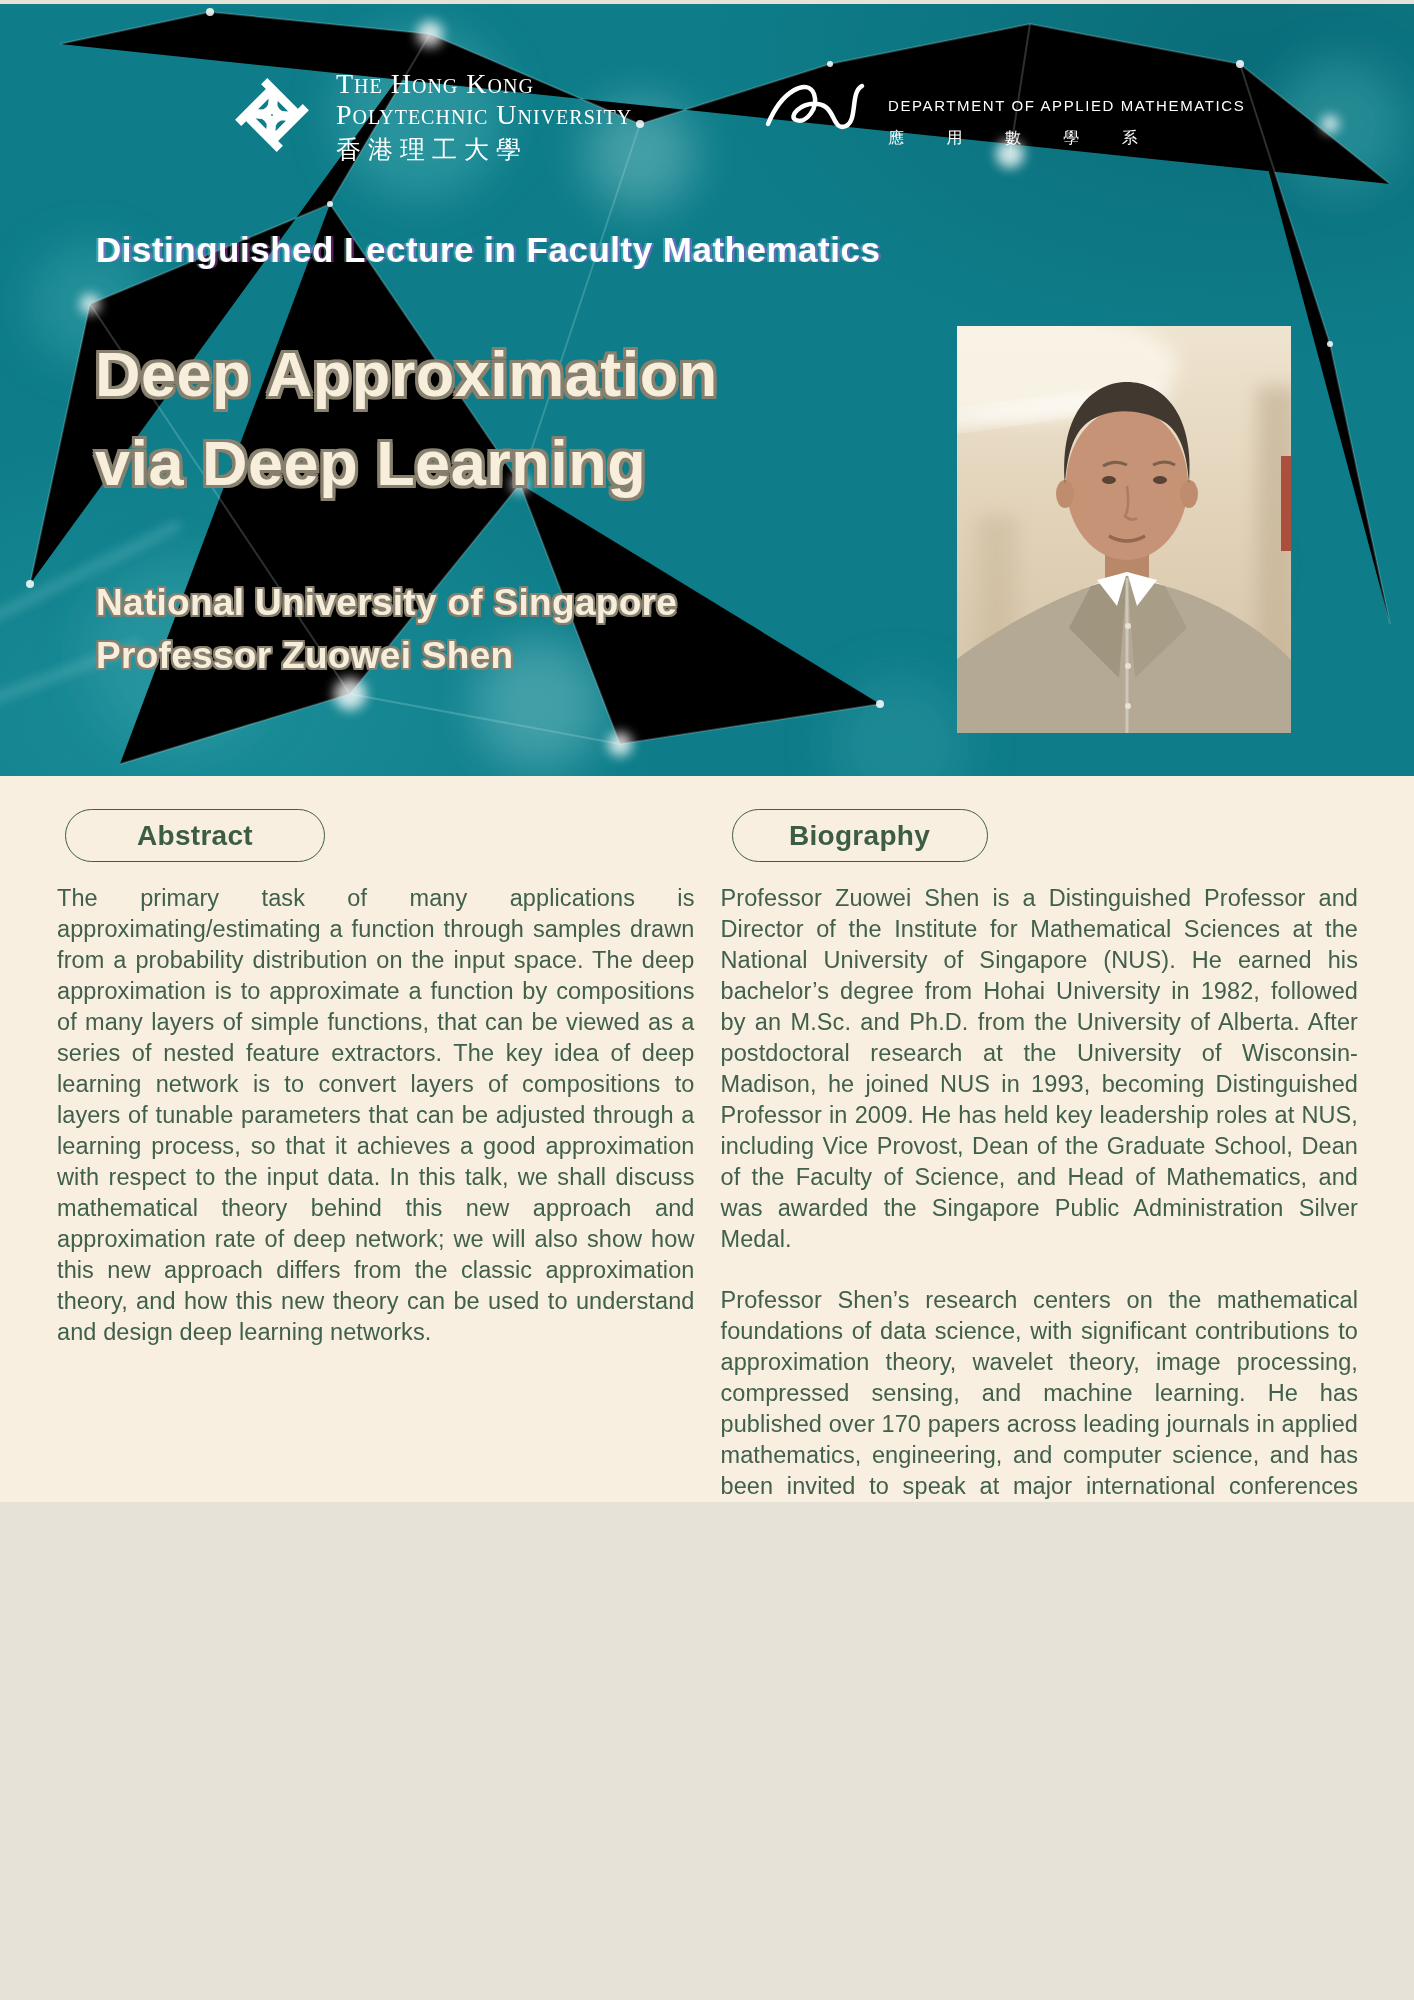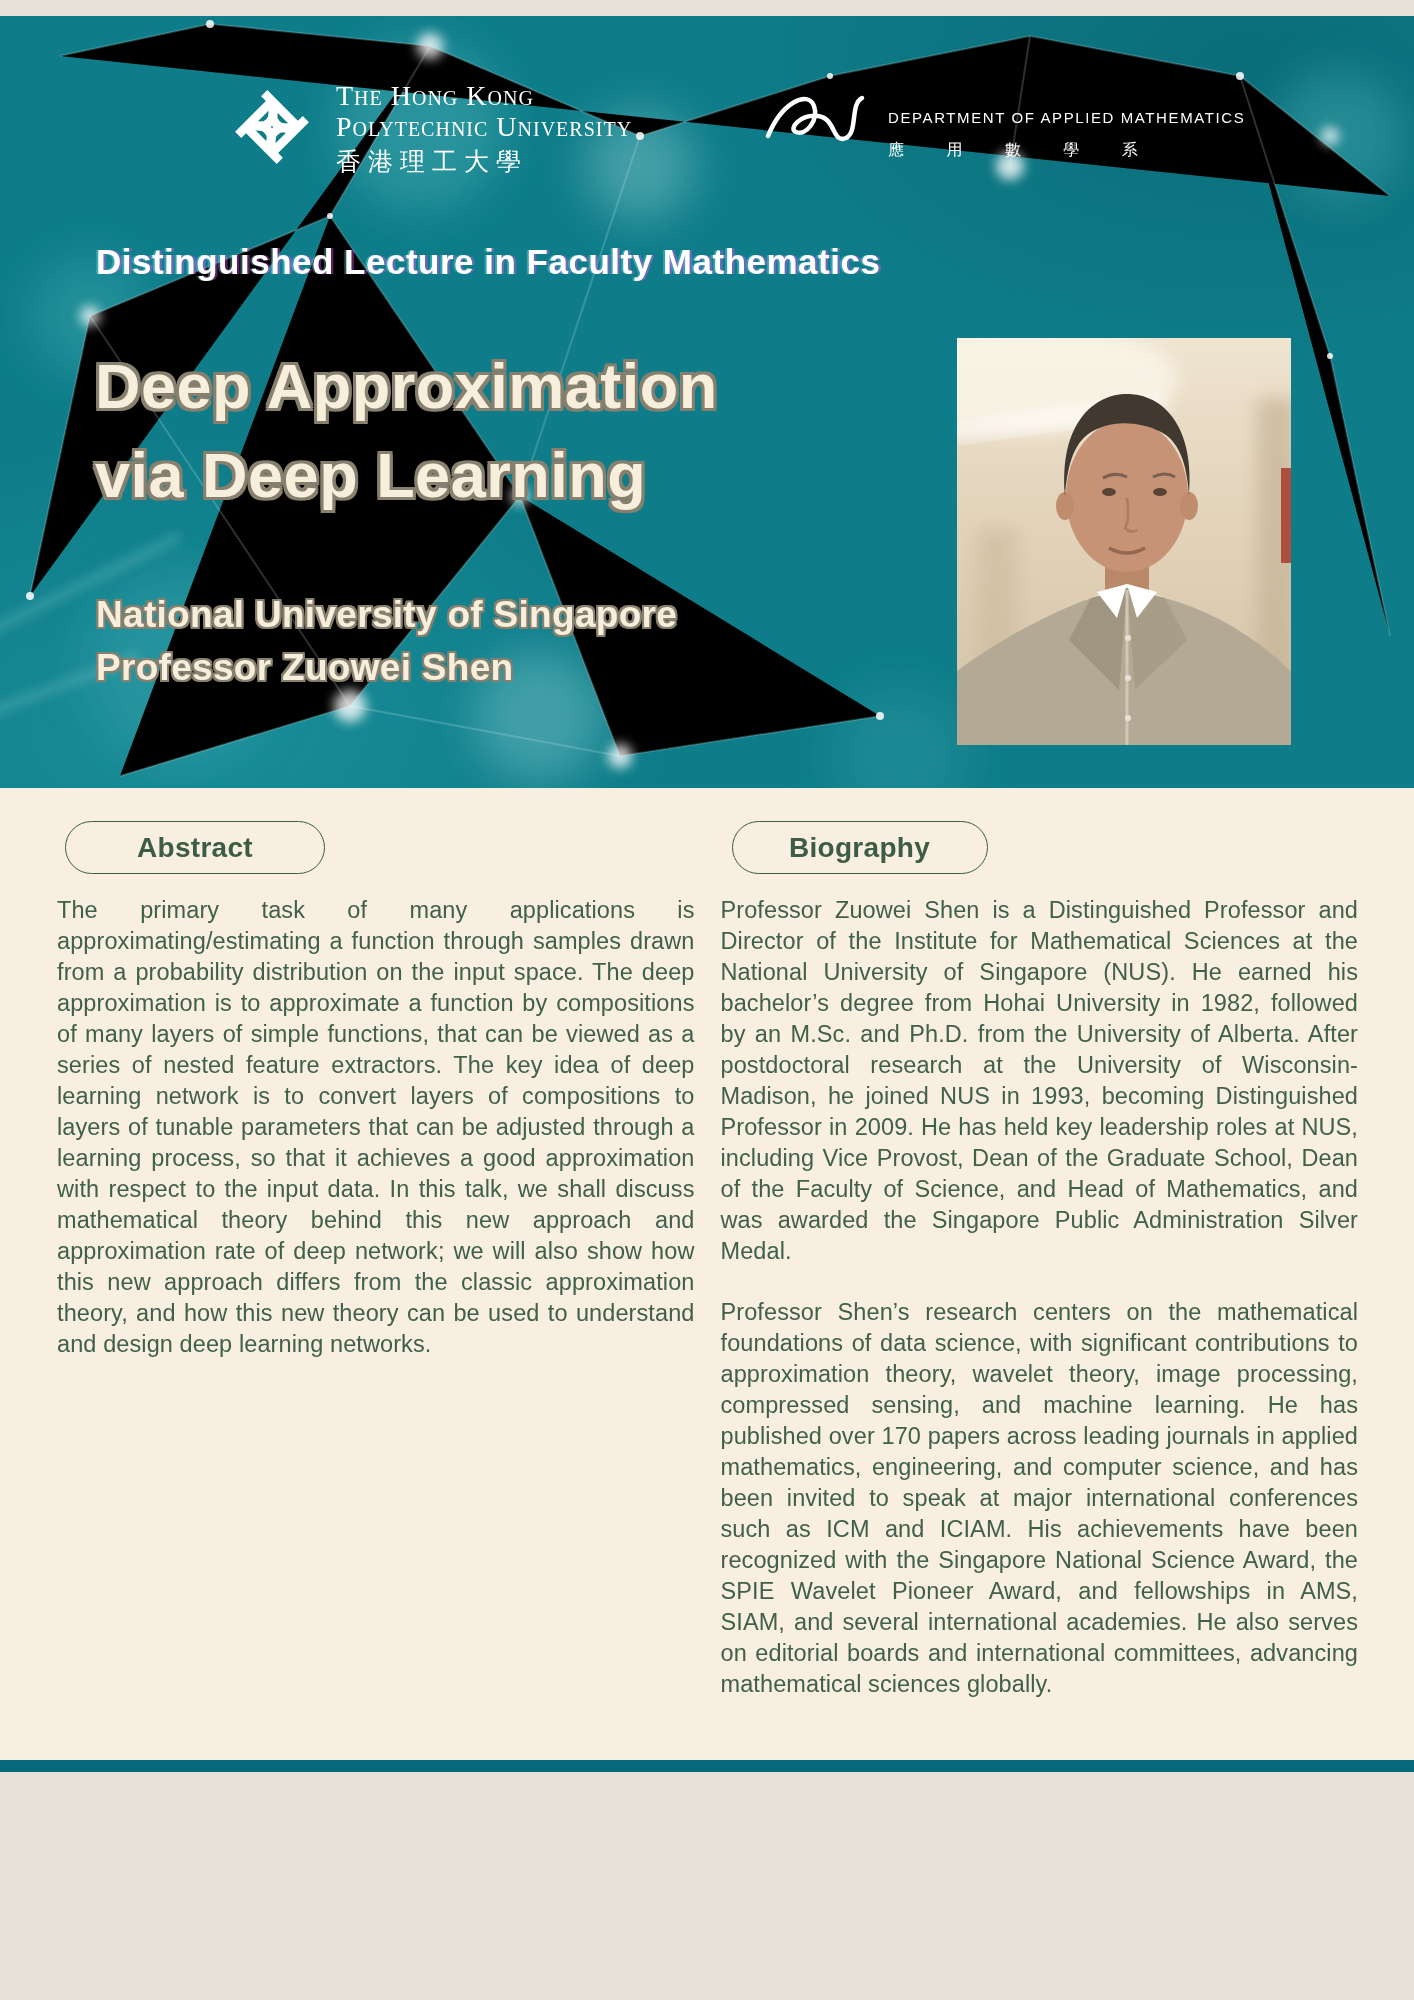--- a/index.html
+++ b/index.html
@@ -1,19 +1,19 @@
 <!DOCTYPE html>
 <html><head>
 <meta charset="utf-8">
 <style>
   * { margin:0; padding:0; box-sizing:border-box; }
   html,body { background:#e7e2d8; }
   body { font-family:"Liberation Sans", sans-serif; }
   .poster {
-    position:relative; width:1414px; height:1756px; margin:16px auto;
+    position:relative; width:1414px; height:1498px; margin:4px auto;
     background:#f8efe1; overflow:hidden;
   }
 
   
   .hero {
     position:absolute; left:0; top:0; width:1414px; height:772px;
     background:
       radial-gradient(900px 520px at 88% 6%, rgba(9,104,116,.75) 0%, rgba(9,104,116,0) 60%),
       radial-gradient(760px 460px at 14% 92%, rgba(30,146,156,.8) 0%, rgba(30,146,156,0) 62%),
       #0e7d89;

